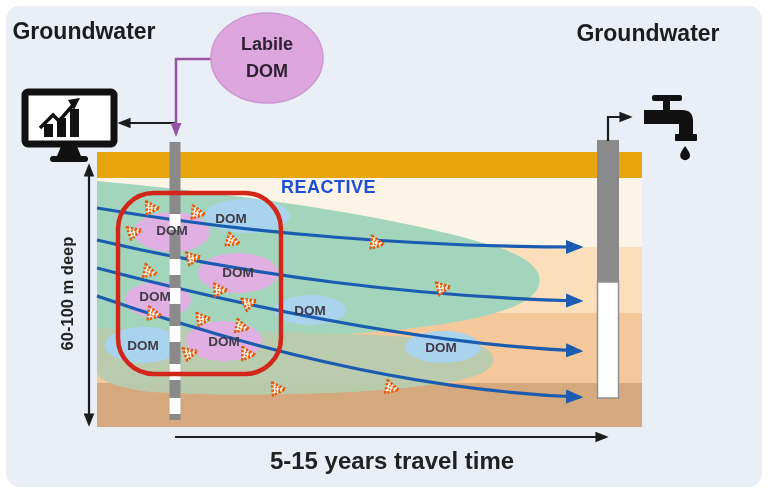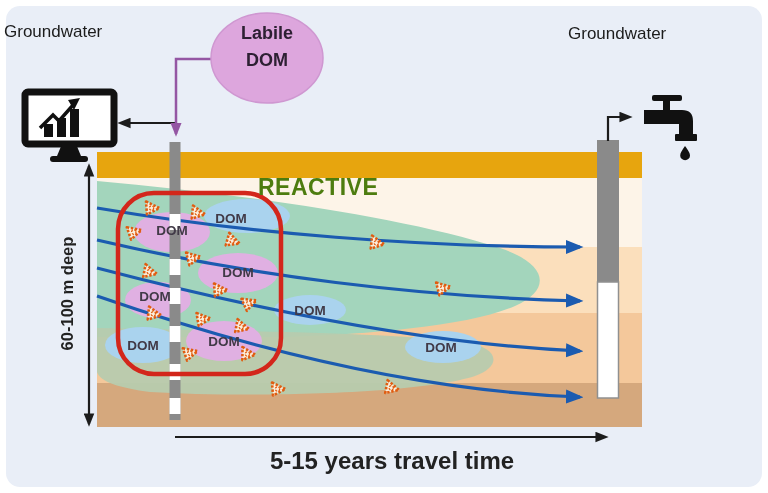--- a/index.html
+++ b/index.html
@@ -6,23 +6,23 @@
   body{
     width:768px;height:493px;position:relative;background:#ffffff;
     font-family:"Liberation Sans", sans-serif;overflow:hidden;
   }
   .panel{
     position:absolute;left:6px;top:6px;width:756px;height:481px;
     background:#e9eef7;border-radius:14px;
   }
   svg.diagram{position:absolute;left:0;top:0;width:768px;height:493px;}
   .abs{position:absolute;}
-  .t-title{font-size:17px;font-weight:normal;color:#1c1c1c;text-align:left;line-height:25px;}
+  .t-title{font-size:23px;font-weight:bold;color:#1c1c1c;text-align:center;line-height:25px;}
   .t-labile{font-size:18px;font-weight:bold;color:#2d2033;text-align:center;line-height:27px;}
-  .t-reactive{font-size:23px;font-weight:bold;color:#4d7c0f;text-align:left;line-height:25px;letter-spacing:.5px;}
+  .t-reactive{font-size:18px;font-weight:bold;color:#1d4ed8;text-align:right;line-height:25px;letter-spacing:.5px;}
   .t-depth{font-size:16.5px;font-weight:bold;color:#222;text-align:center;
     width:260px;left:-63px;top:284px;transform:rotate(-90deg);}
   .t-travel{font-size:24px;font-weight:bold;color:#222;text-align:center;}
   .t-dom{font-size:13.5px;font-weight:bold;color:#413a47;text-align:center;width:60px;line-height:16px;}
   .icon-box{position:absolute;}
 </style>
 </head>
 <body>
 
 <div class="panel"></div>
@@ -199,21 +199,21 @@
 </div>
 
 <div class="abs t-title" style="left:4px;top:19px;width:160px;">
   <div>Groundwater</div>
 </div>
 
 <div class="abs t-title" style="left:568px;top:21px;width:160px;">
   <div>Groundwater</div>
 </div>
 
-<div class="abs t-labile" style="left:211px;top:20px;width:112px;">
+<div class="abs t-labile" style="left:211px;top:31px;width:112px;">
   <div>Labile</div>
   <div>DOM</div>
 </div>
 
 <div class="abs t-reactive" style="left:258px;top:175px;width:118px;">
   <div>REACTIVE</div>
 </div>
 
 <div class="abs t-depth">60-100 m deep</div>
 

